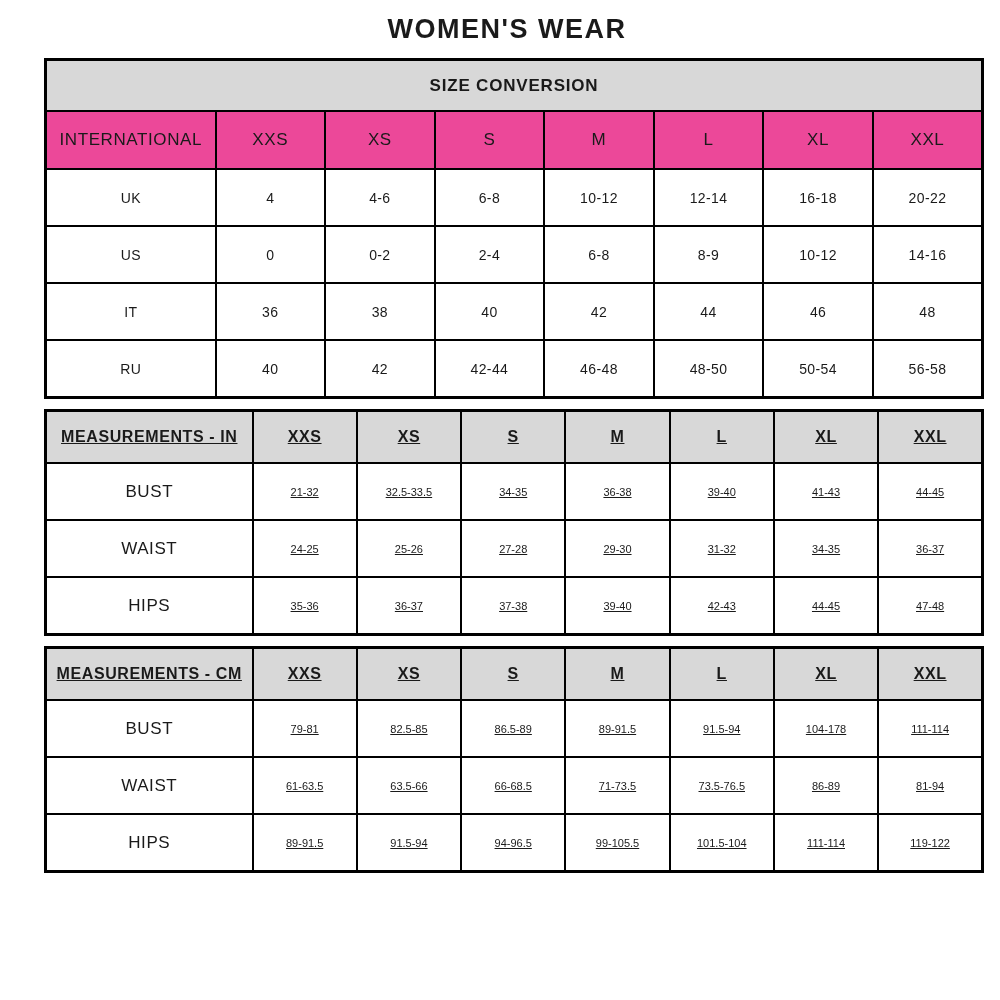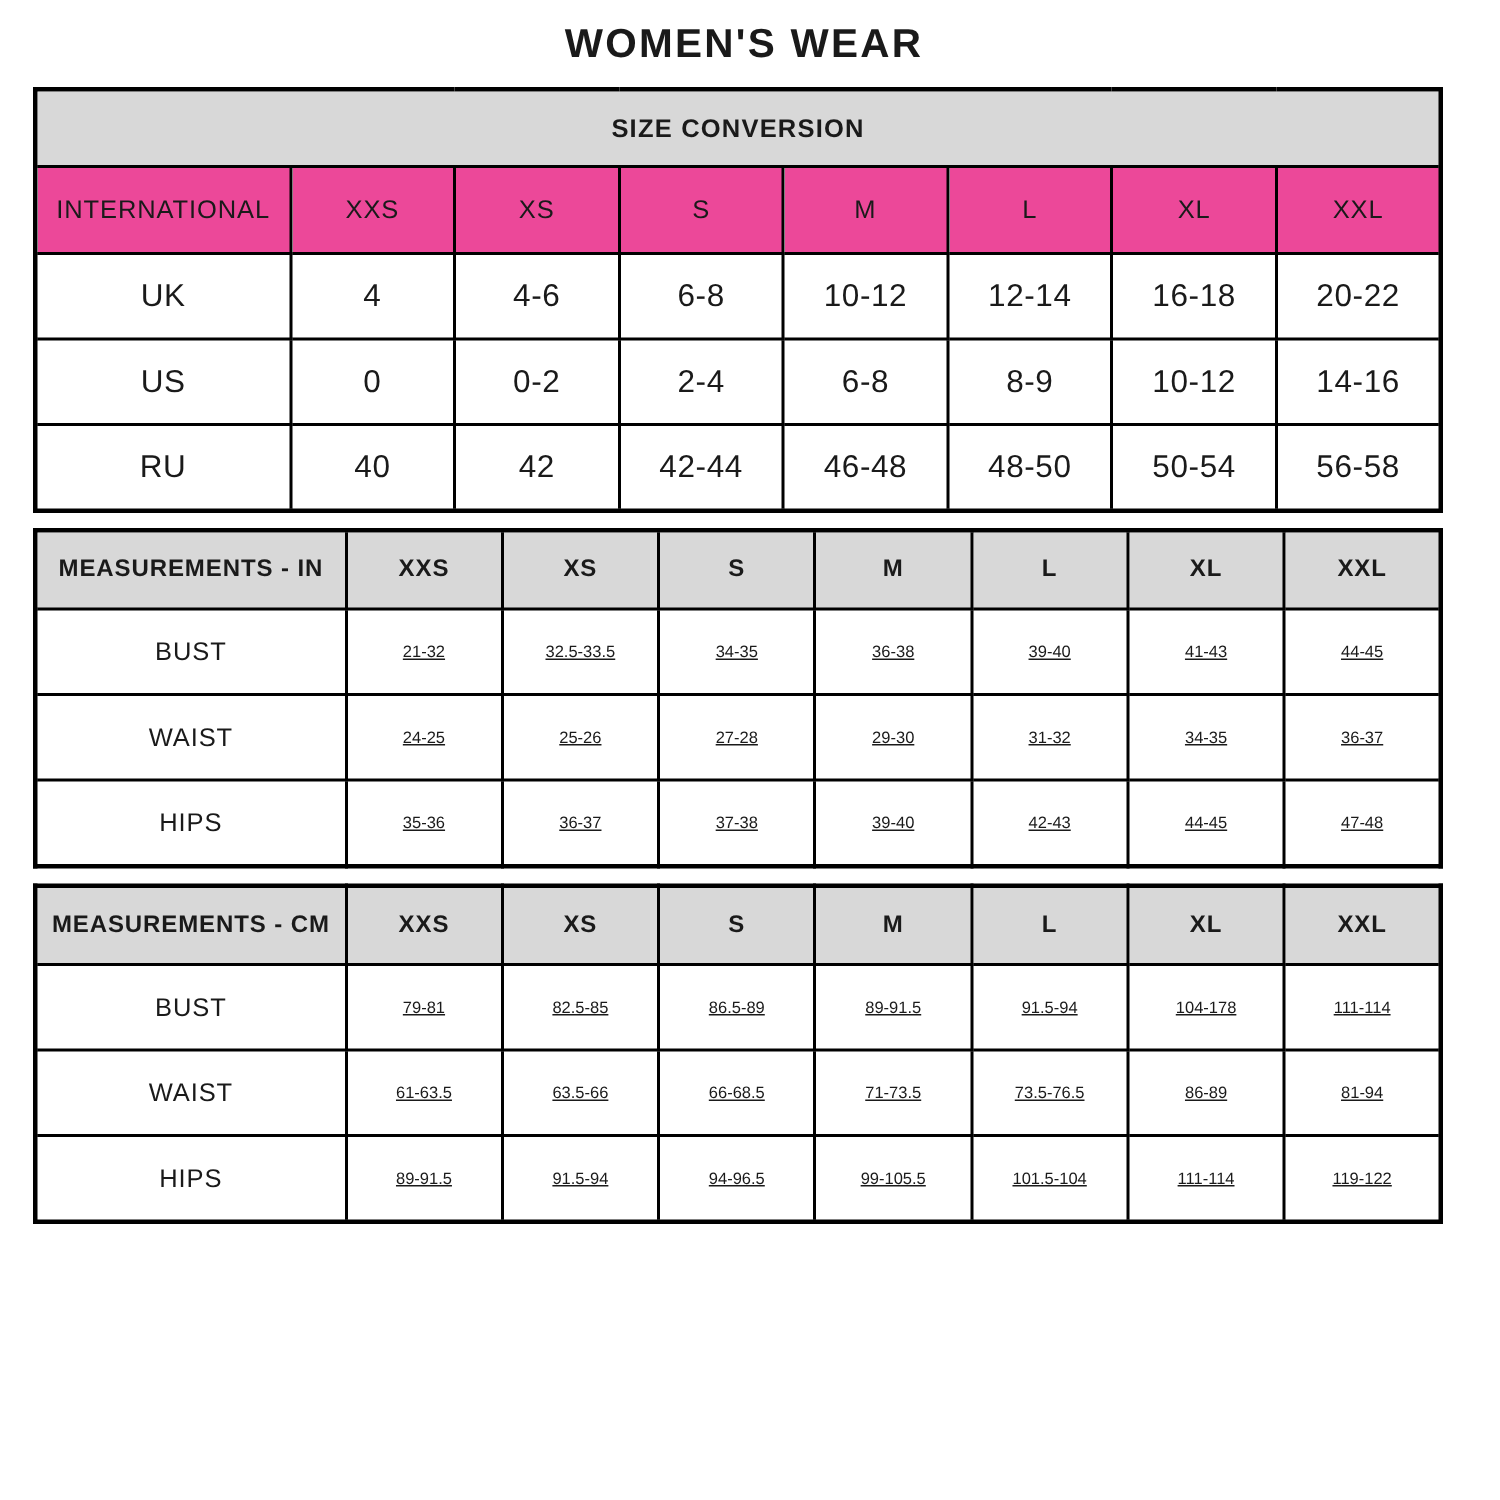--- a/index.html
+++ b/index.html
@@ -6,21 +6,21 @@
     margin: 0;
     padding: 0;
     background: #ffffff;
     font-family: "Liberation Sans", sans-serif;
     color: #1a1a1a;
   }
   .page {
     width: 1000px;
     height: 1000px;
     box-sizing: border-box;
-    padding: 12px 30px 0 22px;
+    padding: 12px 30px 0 44px;
     background: #ffffff;
   }
   .title {
     text-align: center;
     font-size: 27px;
     font-weight: 700;
     letter-spacing: 1.5px;
     margin: 2px 0 13px 0;
     white-space: nowrap;
   }
@@ -50,31 +50,32 @@
   }
   .conv td.head {
     background: #ec4899;
     height: 56px;
     font-size: 17px;
     font-weight: 400;
     letter-spacing: 0.6px;
   }
   .conv tr.data-row td {
     height: 55px;
-    font-size: 21px;
+    font-size: 14px;
     letter-spacing: 0.4px;
   }
   
   .meas col.label-col { width: 207px; }
   .meas td.head {
     background: #d8d8d8;
     height: 50px;
     font-weight: 700;
     font-size: 16px;
     letter-spacing: 0.6px;
+    text-decoration: underline;
   }
   .meas tr.data-row td { height: 55px; }
   .meas td.label {
     font-size: 17px;
     font-weight: 400;
     letter-spacing: 0.6px;
   }
   .meas td.val {
     font-size: 11px;
     letter-spacing: 0px;
@@ -124,20 +125,30 @@
         </tr>
         <tr class="data-row">
           <td class="label">US</td>
           <td class="val">0</td>
           <td class="val">0-2</td>
           <td class="val">2-4</td>
           <td class="val">6-8</td>
           <td class="val">8-9</td>
           <td class="val">10-12</td>
           <td class="val">14-16</td>
+        </tr>
+        <tr class="data-row">
+          <td class="label">IT</td>
+          <td class="val">36</td>
+          <td class="val">38</td>
+          <td class="val">40</td>
+          <td class="val">42</td>
+          <td class="val">44</td>
+          <td class="val">46</td>
+          <td class="val">48</td>
         </tr>
         <tr class="data-row">
           <td class="label">RU</td>
           <td class="val">40</td>
           <td class="val">42</td>
           <td class="val">42-44</td>
           <td class="val">46-48</td>
           <td class="val">48-50</td>
           <td class="val">50-54</td>
           <td class="val">56-58</td>

